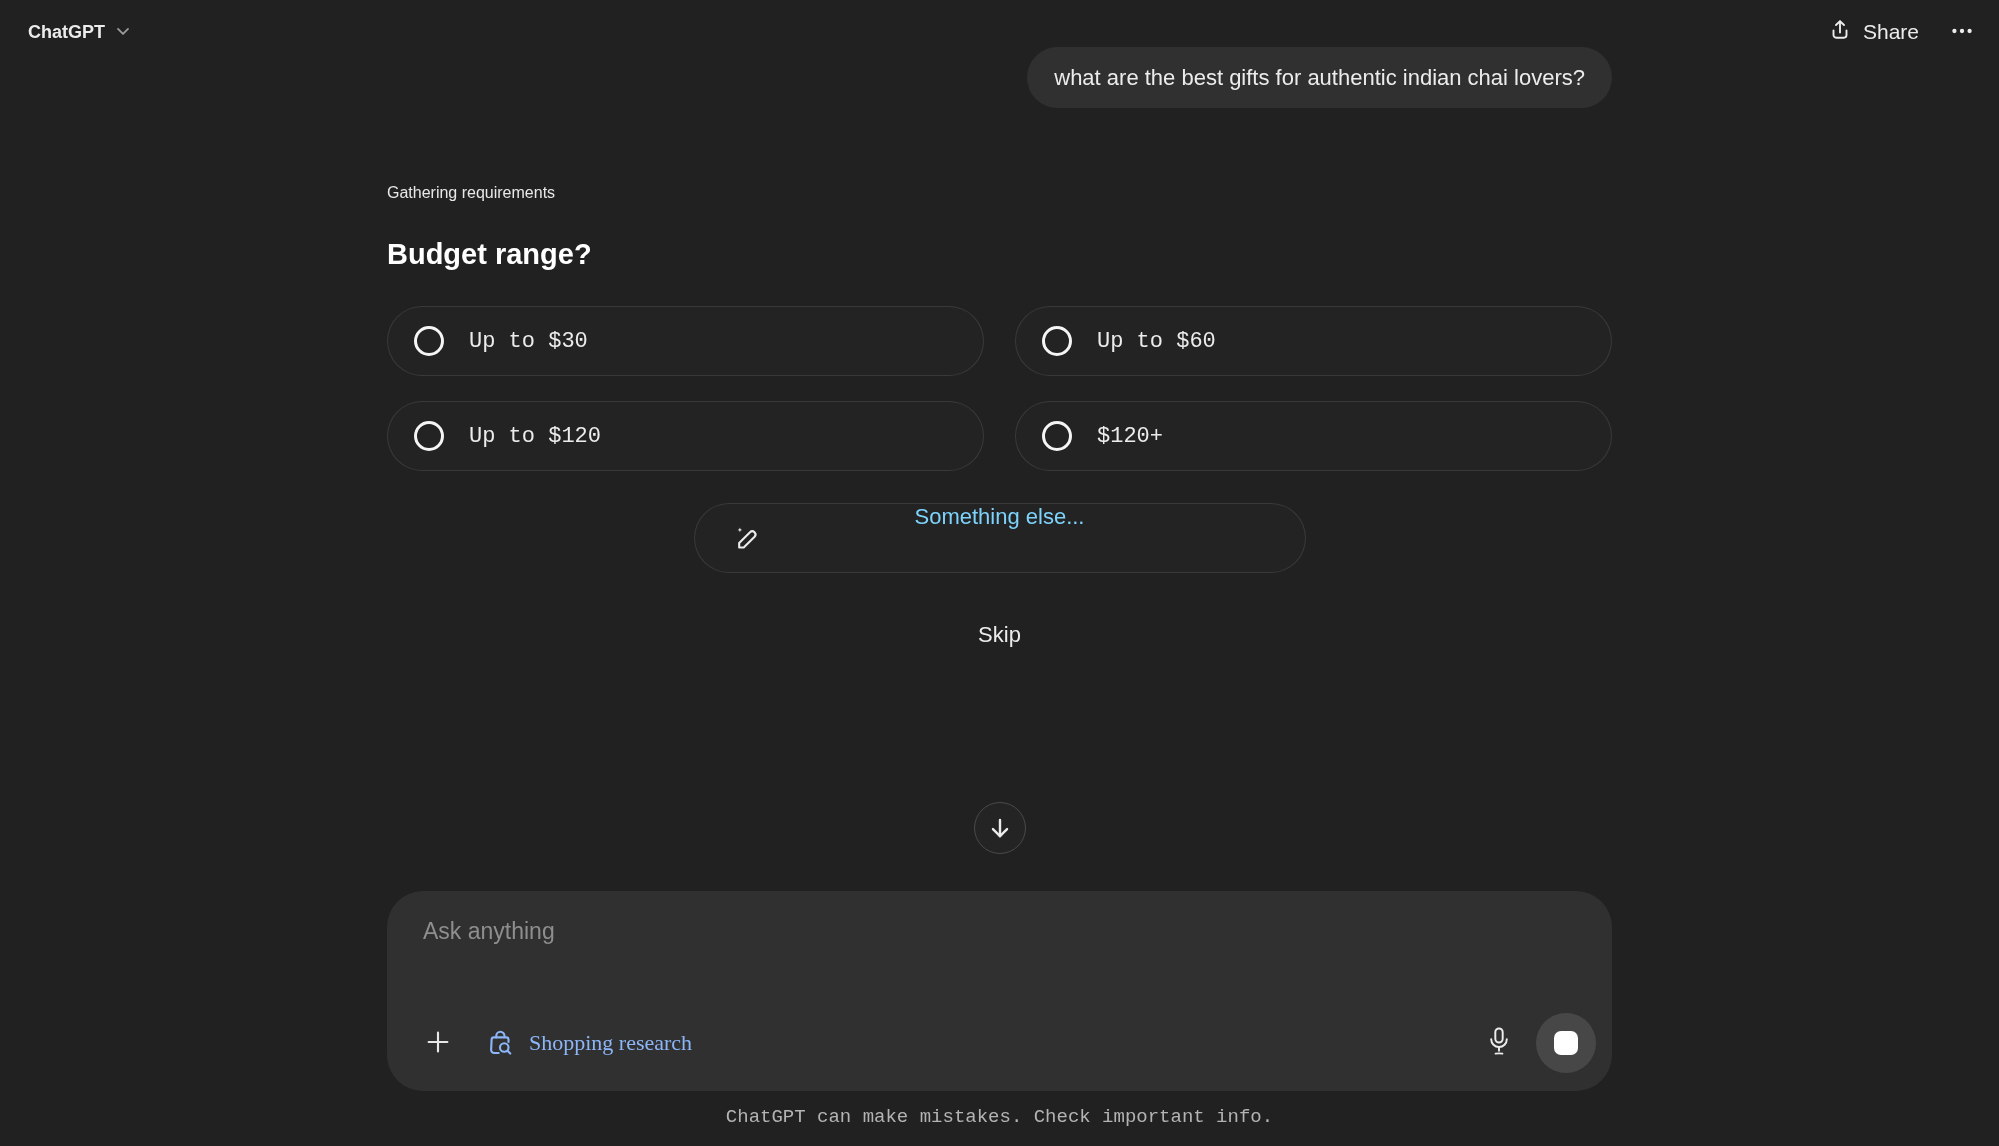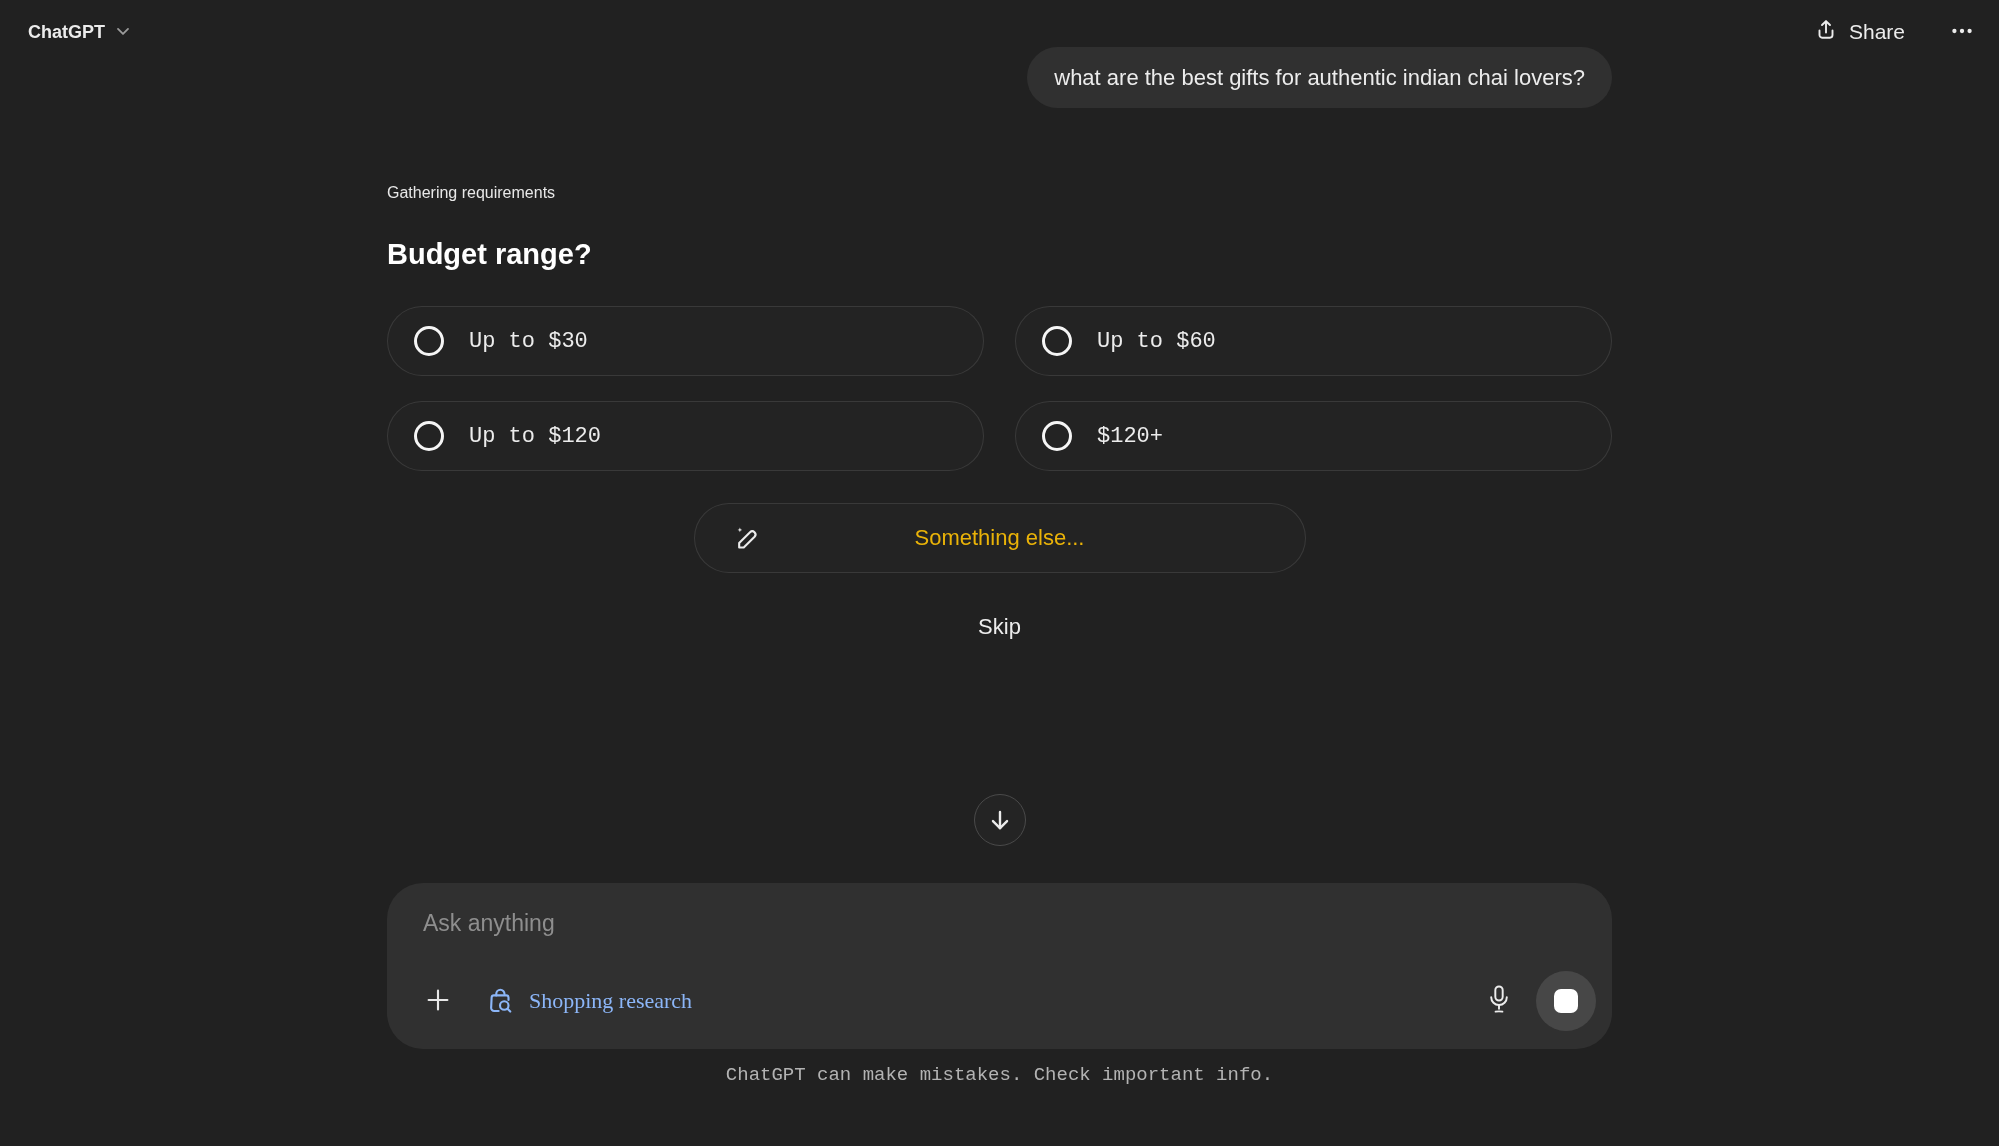--- a/index.html
+++ b/index.html
@@ -15,21 +15,21 @@
   .header {
     position:absolute; top:0; left:0; right:0; height:64px;
     display:flex; align-items:center; justify-content:space-between;
     padding:0 24px 0 28px;
   }
   .brand {
     display:flex; align-items:center; gap:8px;
     font-size:18px; font-weight:600; color:#ececec; cursor:pointer;
   }
   .brand svg { margin-top:3px; }
-  .header-right { display:flex; align-items:center; gap:44px; }
+  .header-right { display:flex; align-items:center; gap:30px; }
   .share-btn {
     display:flex; align-items:center; gap:11px;
     font-size:21px; color:#ececec; cursor:pointer; background:none; border:none;
     font-family:inherit;
   }
   .more-btn { background:none; border:none; cursor:pointer; display:flex; align-items:center; }
 
   
   .content {
     width:1225px; margin:0 auto; padding-top:47px;
@@ -57,44 +57,44 @@
     display:flex; align-items:center; gap:25px; padding:0 26px;
     font-size:22px; color:#ececec; cursor:pointer;
     font-family:Liberation Mono, monospace; text-align:left;
   }
   .radio-ring {
     width:30px; height:30px; border-radius:50%;
     border:3px solid #f5f5f5; background:transparent; flex:0 0 auto;
   }
 
   .something-else {
-    margin:32px auto 4px; width:612px; height:70px; border-radius:35px;
+    margin:32px auto 12px; width:612px; height:70px; border-radius:35px;
     background:rgba(255,255,255,0.012);
     border:1px solid rgba(255,255,255,0.10);
-    display:flex; align-items:center; position:relative;
-    font-size:22px; color:#eab308; cursor:pointer; font-family:inherit;
+    display:flex; align-items:flex-start; position:relative;
+    font-size:22px; color:#7dd3fc; cursor:pointer; font-family:inherit;
   }
   .something-else .pencil { position:absolute; left:38px; top:50%; transform:translateY(-50%); display:flex; }
   .something-else .se-label { flex:1; text-align:center; }
 
   .skip-btn {
     margin:36px auto 0; background:none; border:none; font-family:inherit;
     font-size:22px; color:#ececec; cursor:pointer; line-height:28px;
   }
 
   .scroll-down {
     margin:153px auto 0; width:52px; height:52px; border-radius:50%;
     background:#242424; border:1px solid #4a4a4a;
     display:flex; align-items:center; justify-content:center; cursor:pointer;
   }
 
   
   .composer {
     margin-top:37px; position:relative;
-    width:1225px; height:166px; background:#303030; border-radius:36px;
+    width:1225px; height:200px; background:#303030; border-radius:36px;
   }
   .composer textarea {
     position:absolute; top:24px; left:36px; width:1000px; height:44px;
     background:transparent; border:none; outline:none; resize:none;
     font-family:inherit; font-size:23px; color:#ececec; line-height:32px;
   }
   .composer textarea::placeholder { color:#8e8e8e; opacity:1; }
   .composer-row {
     position:absolute; left:36px; right:16px; bottom:16px; height:64px;
     display:flex; align-items:center;

